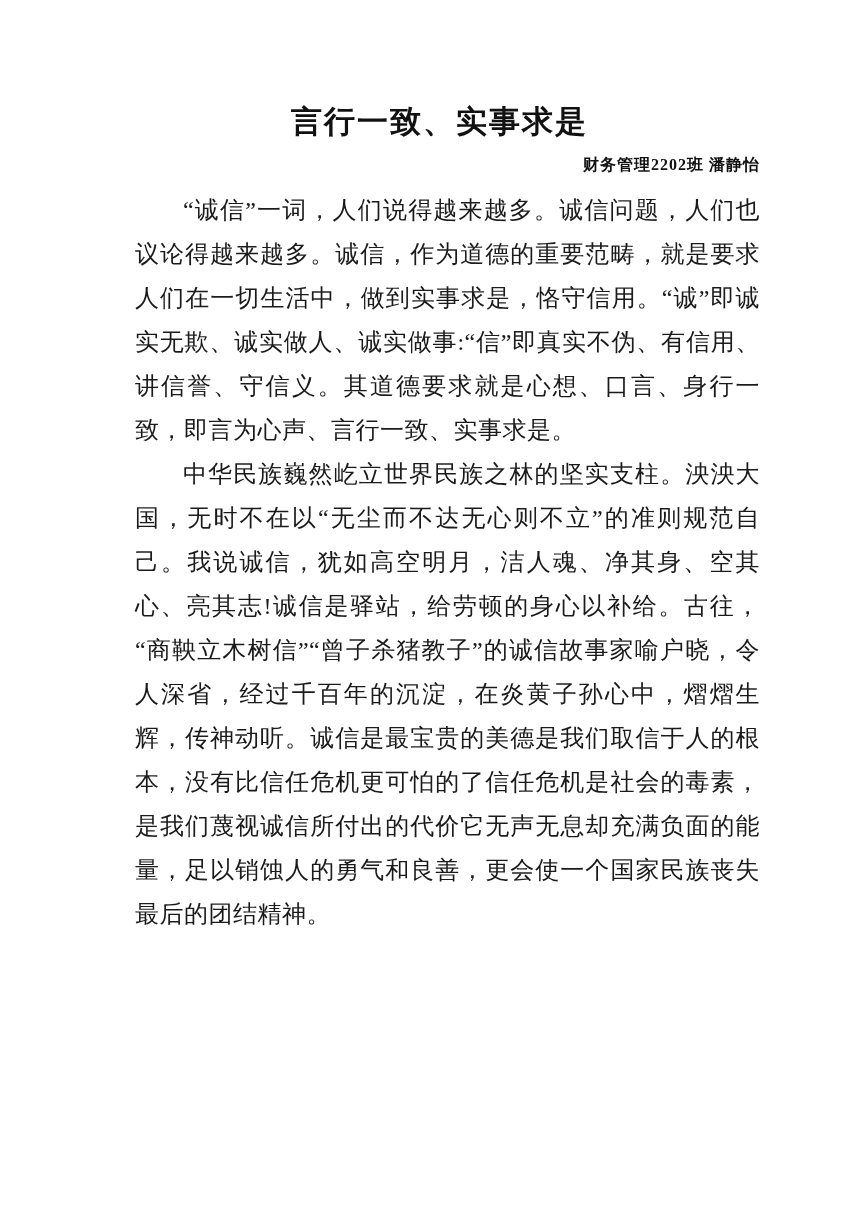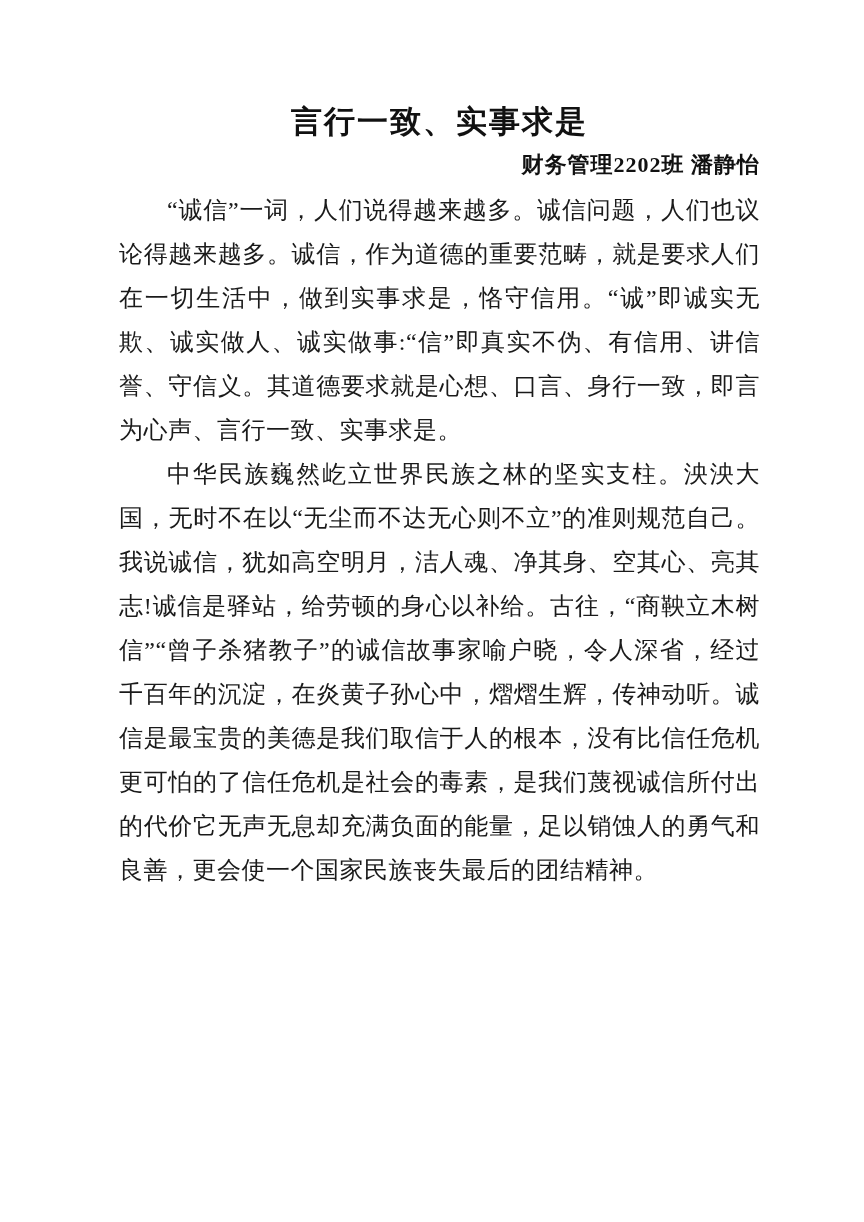--- a/index.html
+++ b/index.html
@@ -22,38 +22,39 @@
   }
   .doc-title {
     font-size: 31px;
     font-weight: bold;
     text-align: center;
     letter-spacing: 2px;
     line-height: 44px;
     color: #111111;
   }
   .doc-byline {
-    font-size: 22px;
+    font-size: 16px;
     font-weight: bold;
     text-align: right;
     line-height: 38px;
     margin-top: 2px;
     letter-spacing: 1px;
     color: #111111;
   }
   .doc-body {
     margin-top: 4px;
   }
   .doc-body p {
     font-size: 24px;
     line-height: 44px;
     text-align: justify;
     text-indent: 2em;
     letter-spacing: 0.5px;
     color: #1a1a1a;
+    margin-left: 16px;
   }
 </style>
 </head>
 <body>
 
 <div class="page">
   <h1 class="doc-title">言行一致、实事求是</h1>
   <div class="doc-byline">财务管理2202班 潘静怡</div>
   <div class="doc-body">
     <p>“诚信”一词，人们说得越来越多。诚信问题，人们也议论得越来越多。诚信，作为道德的重要范畴，就是要求人们在一切生活中，做到实事求是，恪守信用。“诚”即诚实无欺、诚实做人、诚实做事:“信”即真实不伪、有信用、讲信誉、守信义。其道德要求就是心想、口言、身行一致，即言为心声、言行一致、实事求是。</p>

